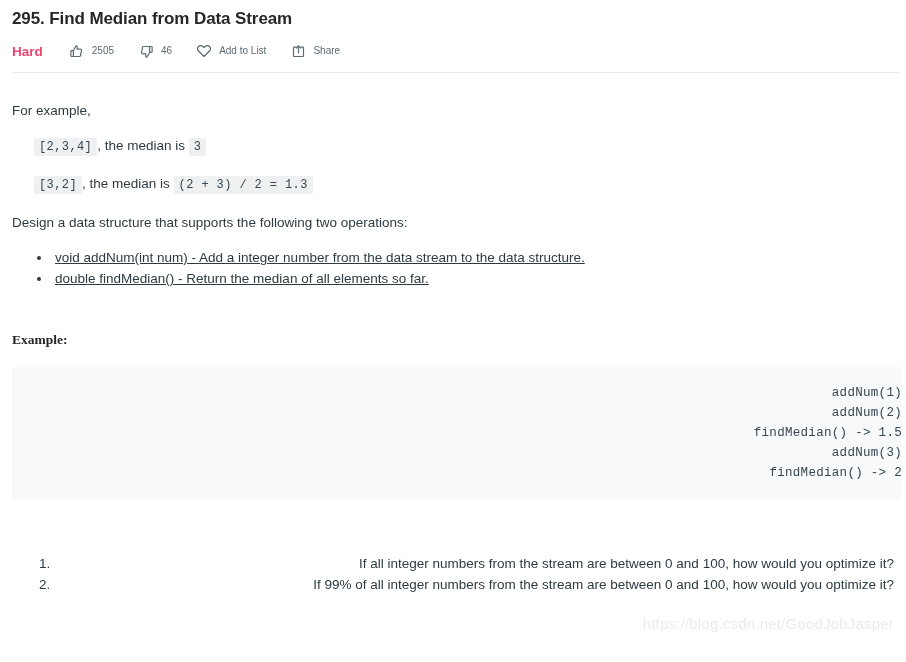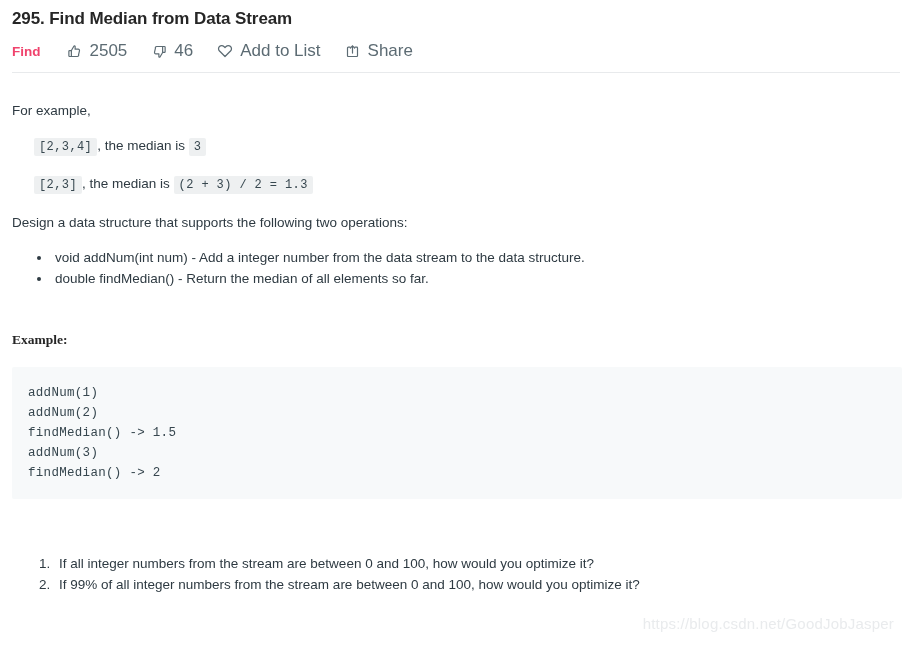--- a/index.html
+++ b/index.html
@@ -58,21 +58,21 @@
   }
   .meta-item .ic {
     display: inline-flex;
     align-items: center;
     justify-content: center;
     width: 16px;
     height: 16px;
     margin-right: 7px;
   }
   .meta-item .ic svg { display: block; }
-  .meta-label { font-size: 17px; line-height: 16px; }
+  .meta-label { font-size: 10px; line-height: 16px; }
 
   .divider {
     height: 1px;
     background: #e8eaec;
     margin-top: 11px;
     width: 888px;
   }
 
   
   .content {
@@ -93,20 +93,21 @@
     padding: 2px 5px;
     border-radius: 2px;
     letter-spacing: 0.4px;
     white-space: pre;
   }
 
   ul.bullets {
     margin: 14px 0 0 0;
     padding-left: 40px;
     list-style: disc;
+    text-decoration: underline;
   }
   ul.bullets li {
     margin-bottom: 0px;
     line-height: 21px;
     padding-left: 3px;
   }
   ul.bullets li + li { margin-top: 0px; }
 
   .section-head {
     font-weight: bold;
@@ -125,30 +126,32 @@
     box-sizing: content-box;
   }
   .pre-block pre {
     margin: 0;
     font-family: "Liberation Mono", "DejaVu Sans Mono", monospace;
     font-size: 12.5px;
     line-height: 20px;
     color: #37474f;
     letter-spacing: 0.3px;
     white-space: pre;
+    text-align: right;
   }
 
   ol.followups {
     margin: 14px 0 0 0;
     padding-left: 42px;
     list-style: decimal;
   }
   ol.followups li {
     line-height: 21px;
     padding-left: 5px;
+    text-align: right;
   }
 
   .spacer-lg { height: 40px; }
 
   .watermark {
     position: absolute;
     right: 12px;
     bottom: 8px;
     font-size: 15px;
     color: #e9ebed;
@@ -160,21 +163,21 @@
 </style>
 </head>
 <body>
 
 <div class="page">
 
   <h1 class="title">295. Find Median from Data Stream</h1>
 
   <div class="meta-row">
 
-    <span class="difficulty">Find</span>
+    <span class="difficulty">Hard</span>
 
     <span class="meta-item">
       <span class="ic">
         <svg width="15" height="15" viewBox="0 0 24 24" fill="none" stroke="#5c6b73" stroke-width="1.9" stroke-linecap="round" stroke-linejoin="round">
           <path d="M7 10.5v9.5H4.2A1.2 1.2 0 0 1 3 18.8v-7.1A1.2 1.2 0 0 1 4.2 10.5H7z"></path>
           <path d="M7 10.5l4.2-7.3a1 1 0 0 1 1.8.5v4.6h4.9a2.1 2.1 0 0 1 2.05 2.6l-1.4 6.2A2.1 2.1 0 0 1 16.5 20H7"></path>
         </svg>
       </span>
       <span class="meta-label">2505</span>
     </span>
@@ -219,21 +222,21 @@
     <div style="height:13px"></div>
 
     <p class="para">For example,</p>
 
     <div class="code-line">
       <code class="inline">[2,3,4]</code><span>, the median is</span>
       <code class="inline">3</code>
     </div>
 
     <div class="code-line">
-      <code class="inline">[2,3]</code><span>, the median is</span>
+      <code class="inline">[3,2]</code><span>, the median is</span>
       <code class="inline">(2 + 3) / 2 = 1.3</code>
     </div>
 
     <div style="height:15px"></div>
 
     <p class="para">Design a data structure that supports the following two operations:</p>
 
     <ul class="bullets">
       <li>void addNum(int num) - Add a integer number from the data stream to the data structure.</li>
       <li>double findMedian() - Return the median of all elements so far.</li>

